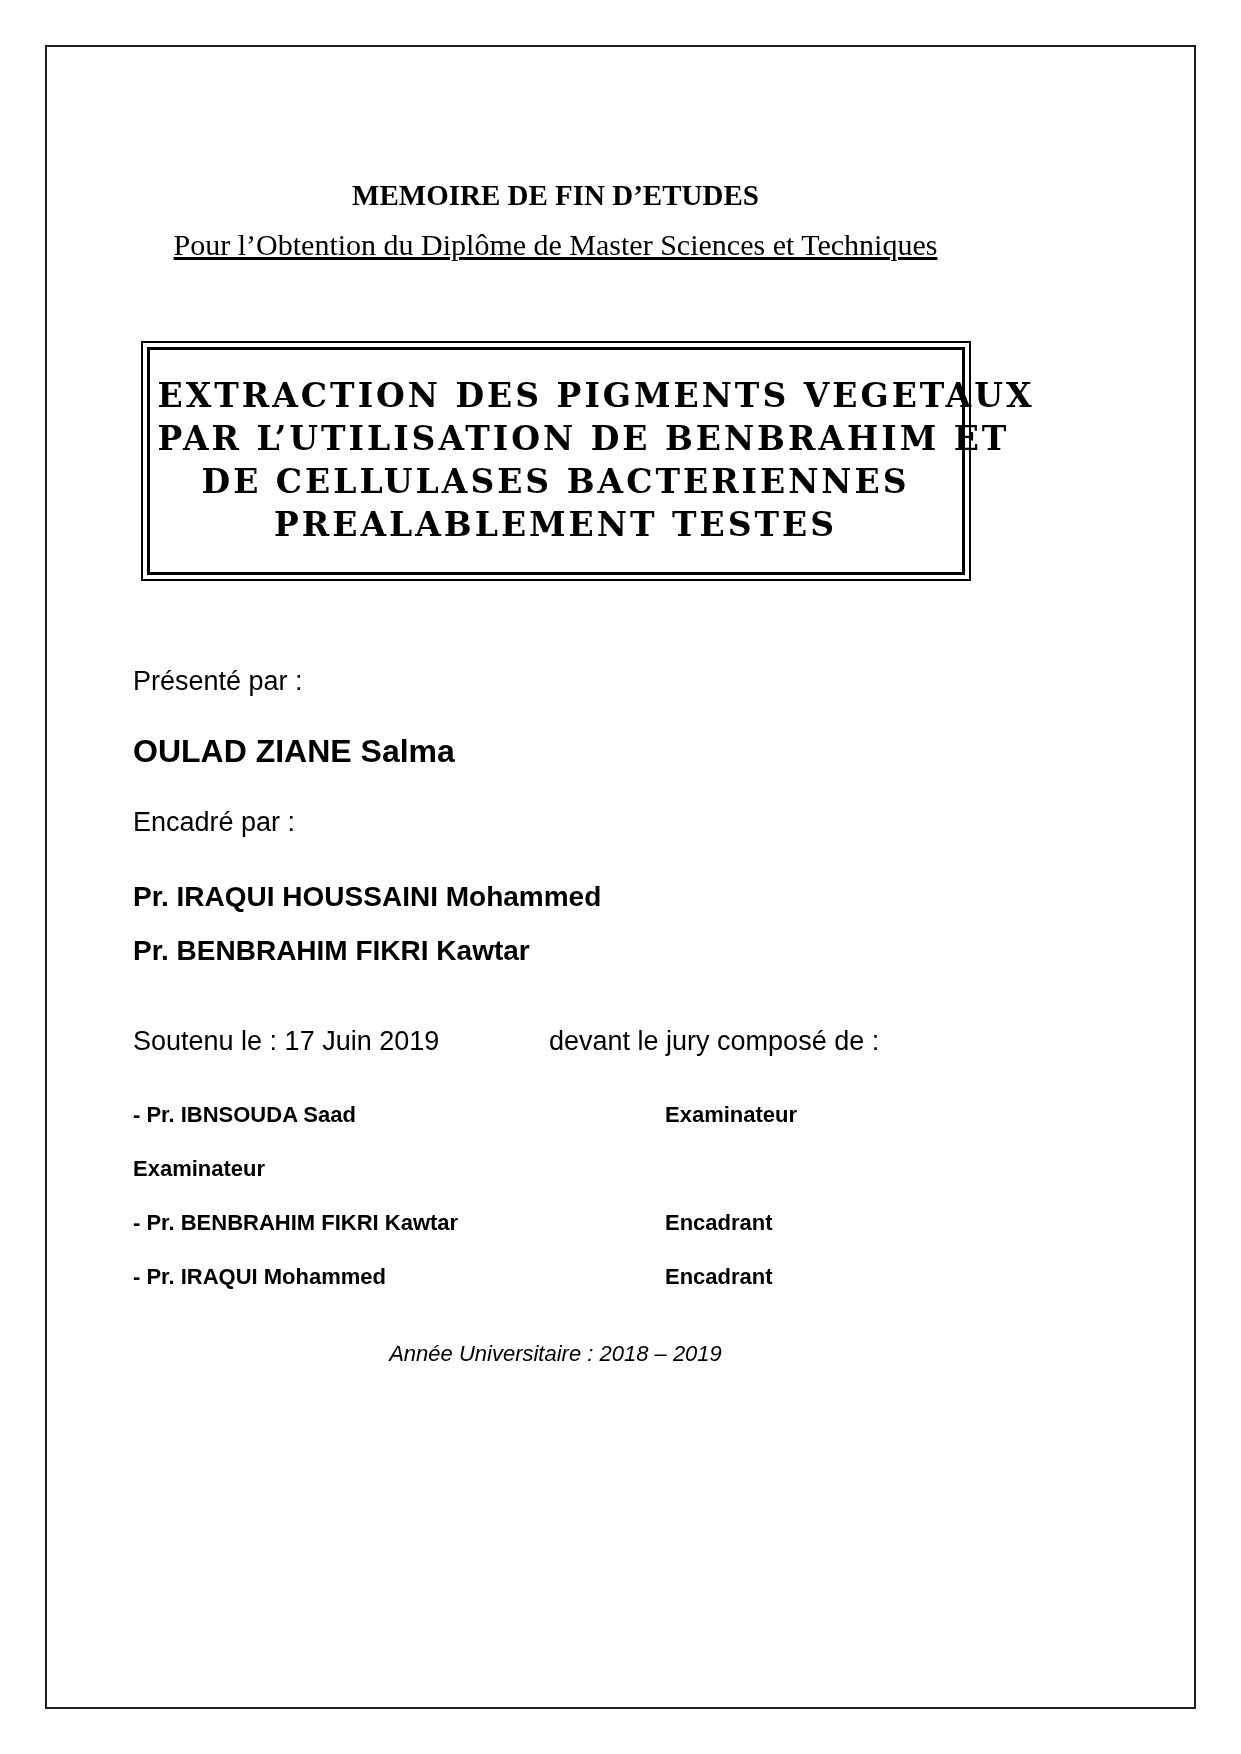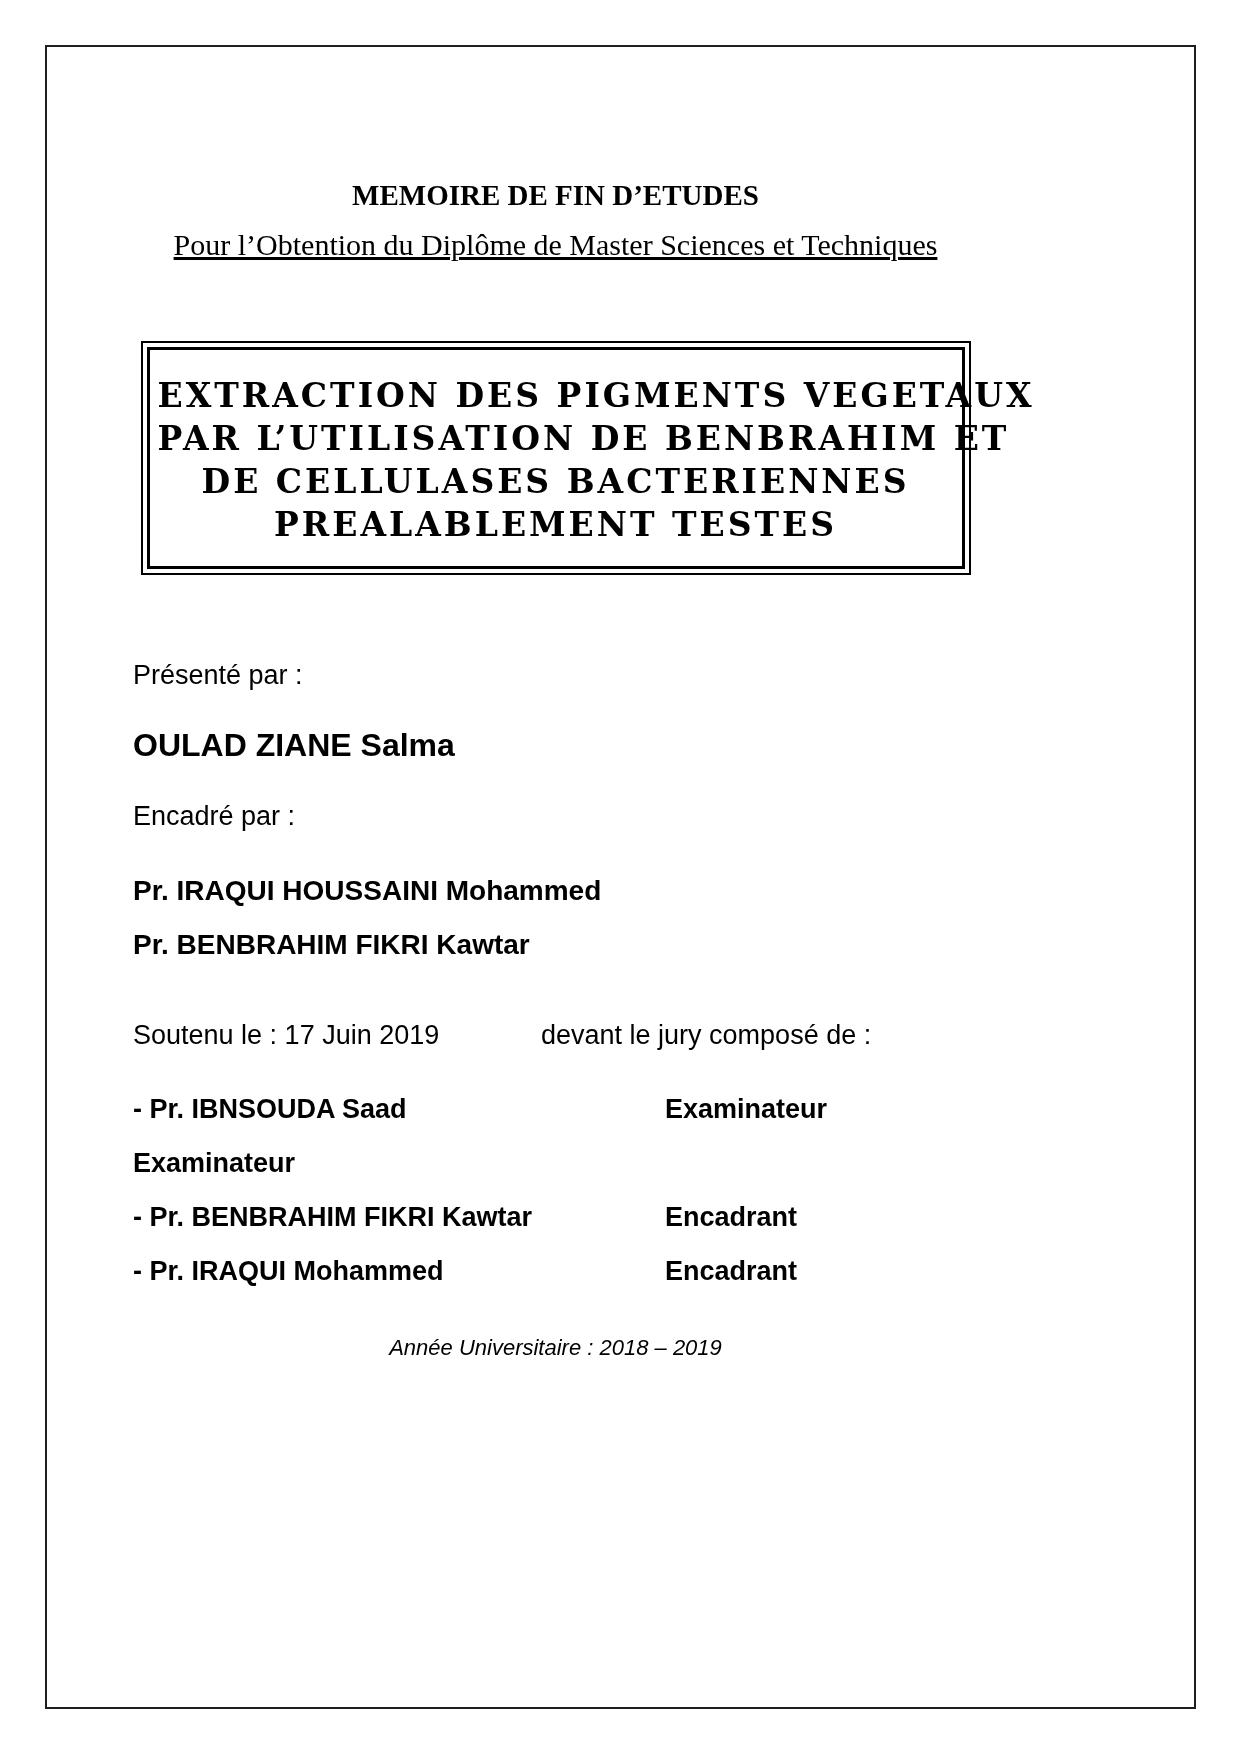--- a/index.html
+++ b/index.html
@@ -33,21 +33,21 @@
 
   
   .title-box-outer {
     margin: 80px auto 0 auto;
     width: 830px;
     border: 2px solid #000;
     padding: 4px;
   }
   .title-box-inner {
     border: 3px solid #000;
-    padding: 24px 8px 20px 8px;
+    padding: 24px 8px 26px 8px;
     text-align: center;
   }
   .title-line {
     font-family: "DejaVu Serif", serif;
     font-weight: bold;
     font-size: 33px;
     line-height: 43px;
     letter-spacing: 3px;
     white-space: nowrap;
   }
@@ -61,28 +61,29 @@
   .supervisors { margin-top: 42px; }
   .supervisor-line { font-size: 28px; font-weight: bold; line-height: 33px; margin-bottom: 21px; }
 
   
   .defense-row {
     margin-top: 58px;
     display: grid;
     grid-template-columns: 408px 1fr;
     font-size: 27px;
     line-height: 32px;
+    gap: 8px;
   }
 
   
   .jury { margin-top: 42px; }
   .jury-row {
     display: grid;
     grid-template-columns: 532px 1fr;
-    font-size: 27px;
+    font-size: 22px;
     font-weight: bold;
     line-height: 32px;
     margin-bottom: 22px;
   }
 
   
   .academic-year {
     margin-top: 48px;
     text-align: center;
     font-size: 22px;

